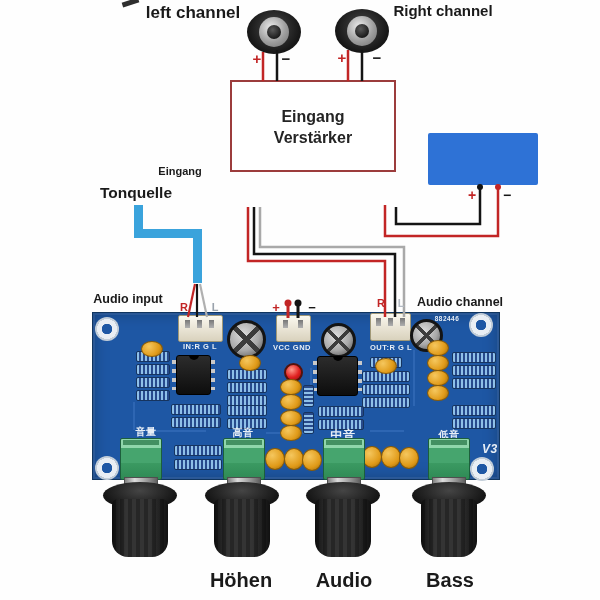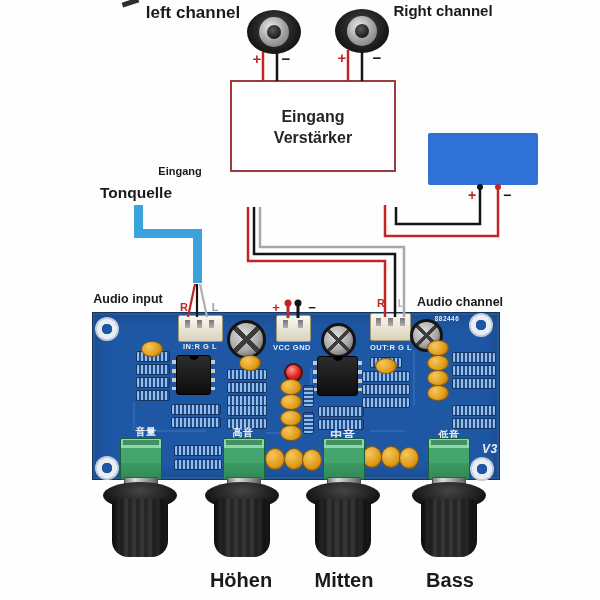--- a/index.html
+++ b/index.html
@@ -245,16 +245,16 @@
   <div class="abs b ctr" style="left:128px;top:292px;font-size:12.5px;">Audio input</div>
   <div class="abs b ctr" style="left:460px;top:295px;font-size:12.5px;">Audio channel</div>
   <div class="abs b ctr red" style="left:184px;top:301px;font-size:11px;">R</div>
   <div class="abs b ctr" style="left:215px;top:301px;font-size:11px;color:#9aa2ac;">L</div>
   <div class="abs b ctr red" style="left:381px;top:297px;font-size:11px;">R</div>
   <div class="abs b ctr" style="left:401px;top:297px;font-size:11px;color:#b2b9c2;">L</div>
   <div class="abs b ctr red" style="left:276px;top:300px;font-size:13px;">+</div>
   <div class="abs b ctr blk" style="left:312px;top:300px;font-size:13px;">−</div>
 
   <div class="abs b ctr" style="left:241px;top:569px;font-size:20px;">Höhen</div>
-  <div class="abs b ctr" style="left:344px;top:569px;font-size:20px;">Mitten</div>
+  <div class="abs b ctr" style="left:344px;top:569px;font-size:20px;">Audio</div>
   <div class="abs b ctr" style="left:450px;top:569px;font-size:20px;">Bass</div>
 
 </div>
 
 </body></html>

